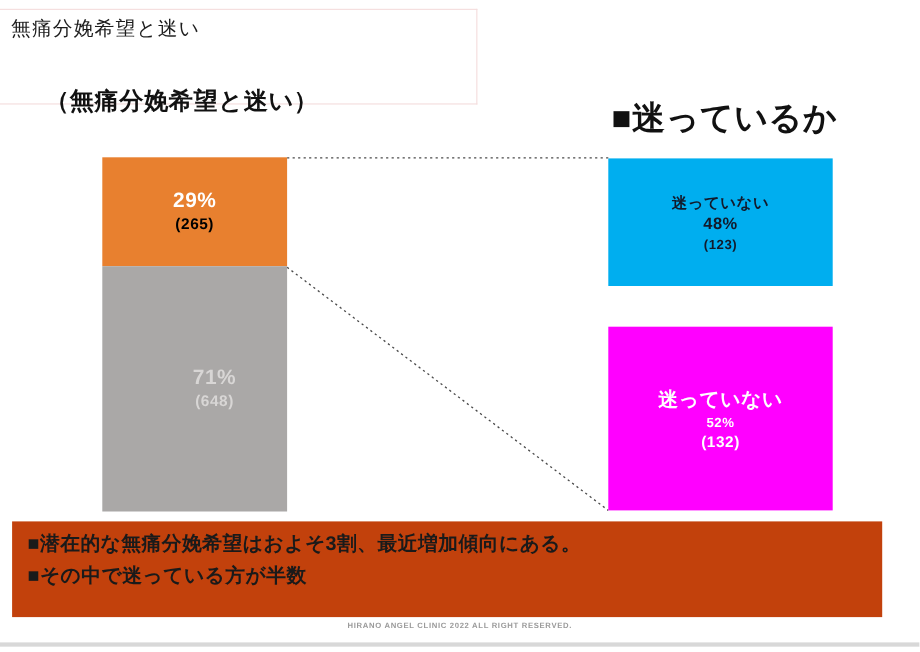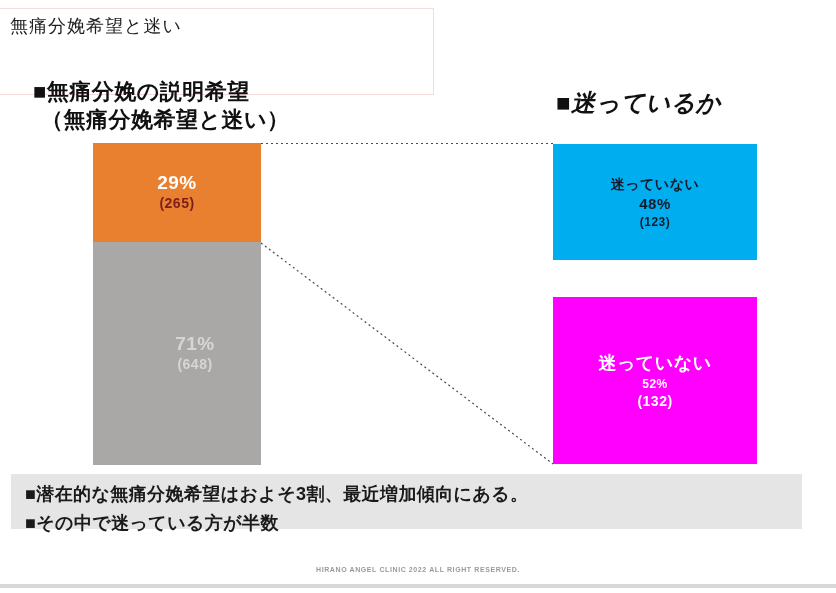--- a/index.html
+++ b/index.html
@@ -49,26 +49,25 @@
     line-height:1.28;
     letter-spacing:0.5px;
     white-space:nowrap;
   }
   .head-left .l2{display:block;padding-left:8px;}
 
   
   .head-right{
     position:absolute;
     left:556px;top:87px;
-    font-size:24px;
+    font-size:30px;
     font-weight:700;
     color:#111111;
     letter-spacing:0.5px;
     white-space:nowrap;
-    font-style:italic;
   }
 
   
   .bar-left{
     position:absolute;
     left:93px;top:143px;
     width:168px;height:322px;
   }
   .seg{
     position:absolute;left:0;width:100%;
@@ -82,21 +81,21 @@
   }
   .seg-gray{
     top:99px;height:223px;
     background:#aaa8a7;
   }
   .seg .pct{
     font-size:19px;font-weight:700;color:#ffffff;
     line-height:1.15;letter-spacing:0.5px;
   }
   .seg .cnt{
-    font-size:14px;font-weight:700;color:#7f1d1d;
+    font-size:14px;font-weight:700;color:#000000;
     line-height:1.3;letter-spacing:0.5px;
   }
   .seg-gray .pct,.seg-gray .cnt{color:#d8d6d5;margin-left:36px;}
 
   
   .bar-right{
     position:absolute;
     left:553px;top:144px;
     width:204px;height:320px;
   }
@@ -137,22 +136,22 @@
   .connectors{
     position:absolute;left:0;top:0;
     width:836px;height:593px;
     pointer-events:none;
   }
 
   
   .summary{
     position:absolute;
     left:11px;top:474px;
-    width:791px;height:55px;
-    background:#e5e5e5;
+    width:791px;height:87px;
+    background:#c2410c;
     box-sizing:border-box;
     padding:6px 0 0 14px;
   }
   .summary .line{
     font-size:18px;
     font-weight:700;
     color:#1a1a1a;
     line-height:1.62;
     letter-spacing:0.4px;
     white-space:nowrap;
@@ -184,21 +183,20 @@
 </style>
 </head>
 <body>
 
 <div id="slide">
 
   <div class="title-frame"></div>
   <div class="slide-title">無痛分娩希望と迷い</div>
 
   <div class="head-left">
-    <span>■無痛分娩の説明希望</span>
     <span class="l2">（無痛分娩希望と迷い）</span>
   </div>
 
   <div class="head-right">■迷っているか</div>
 
   <svg class="connectors" viewBox="0 0 836 593" xmlns="http://www.w3.org/2000/svg">
     <line x1="261" y1="143.5" x2="553" y2="143.5" stroke="#4a4a4a" stroke-width="1.2" stroke-dasharray="2 3"></line>
     <line x1="261" y1="243" x2="553" y2="464" stroke="#4a4a4a" stroke-width="1.2" stroke-dasharray="2 3"></line>
   </svg>
 

